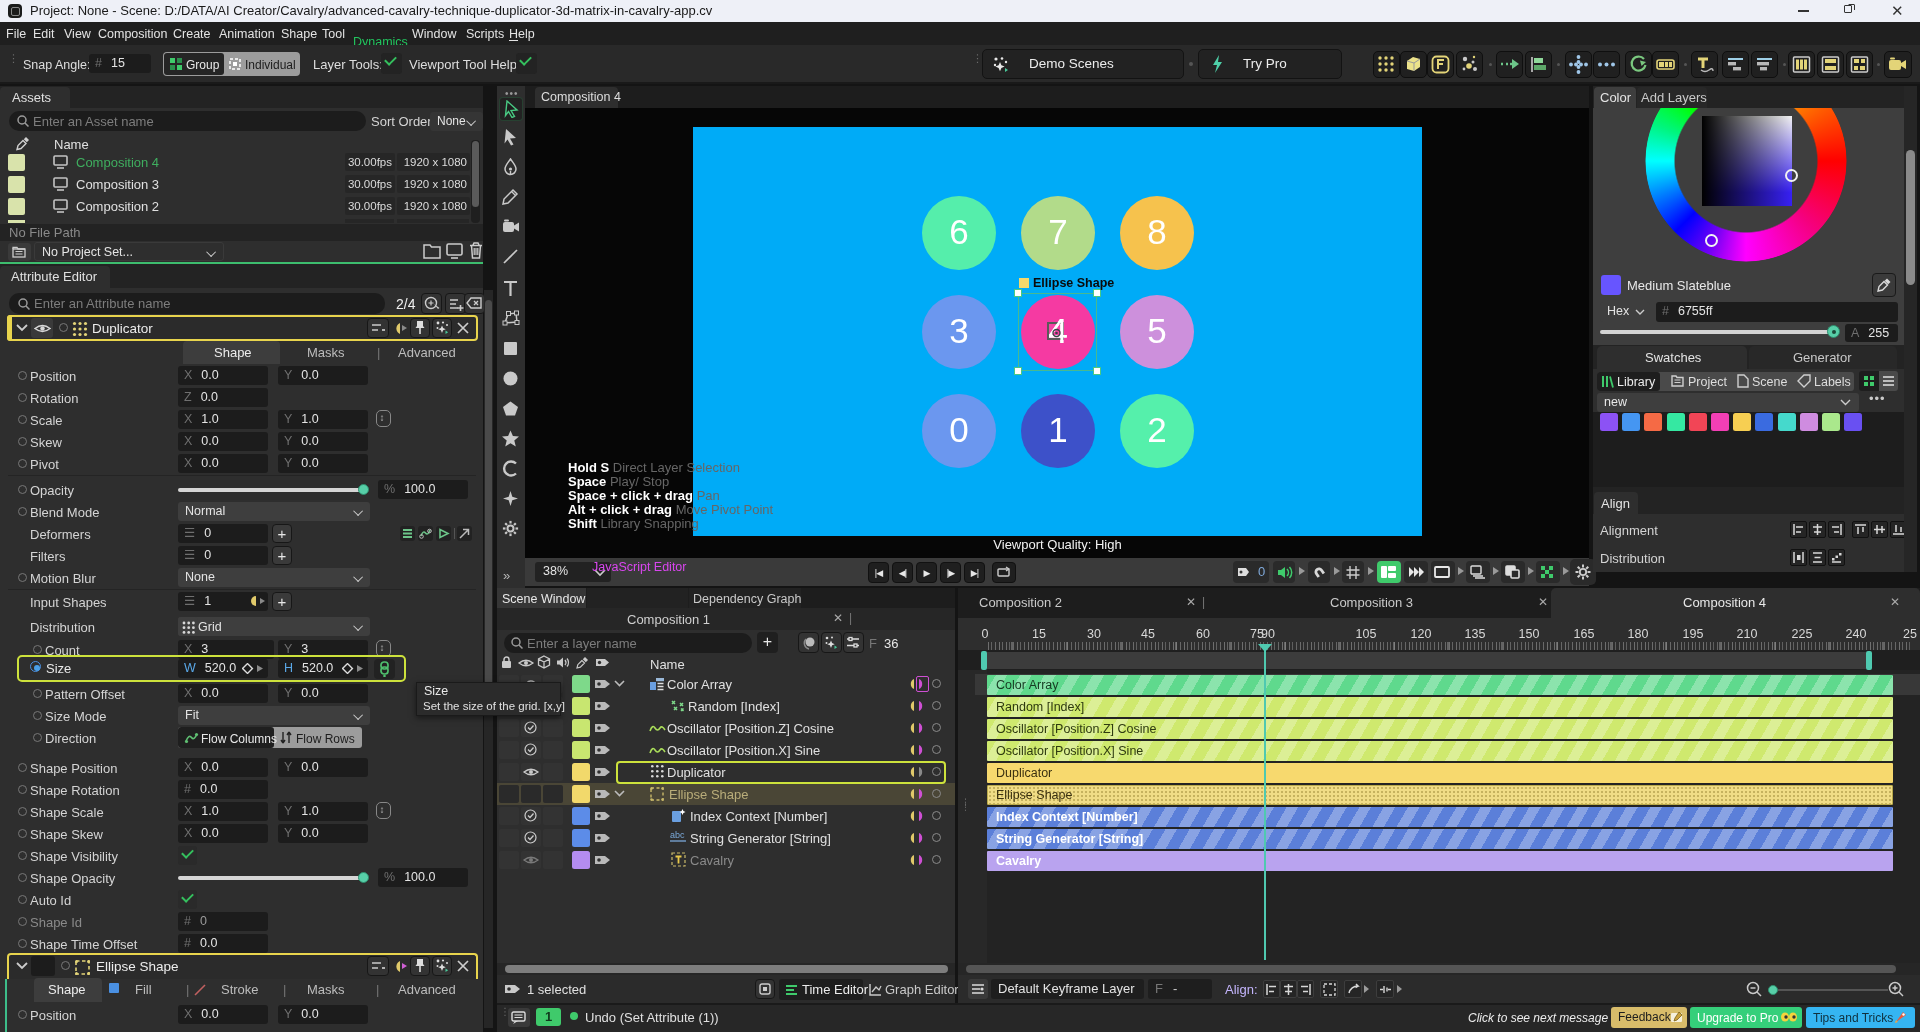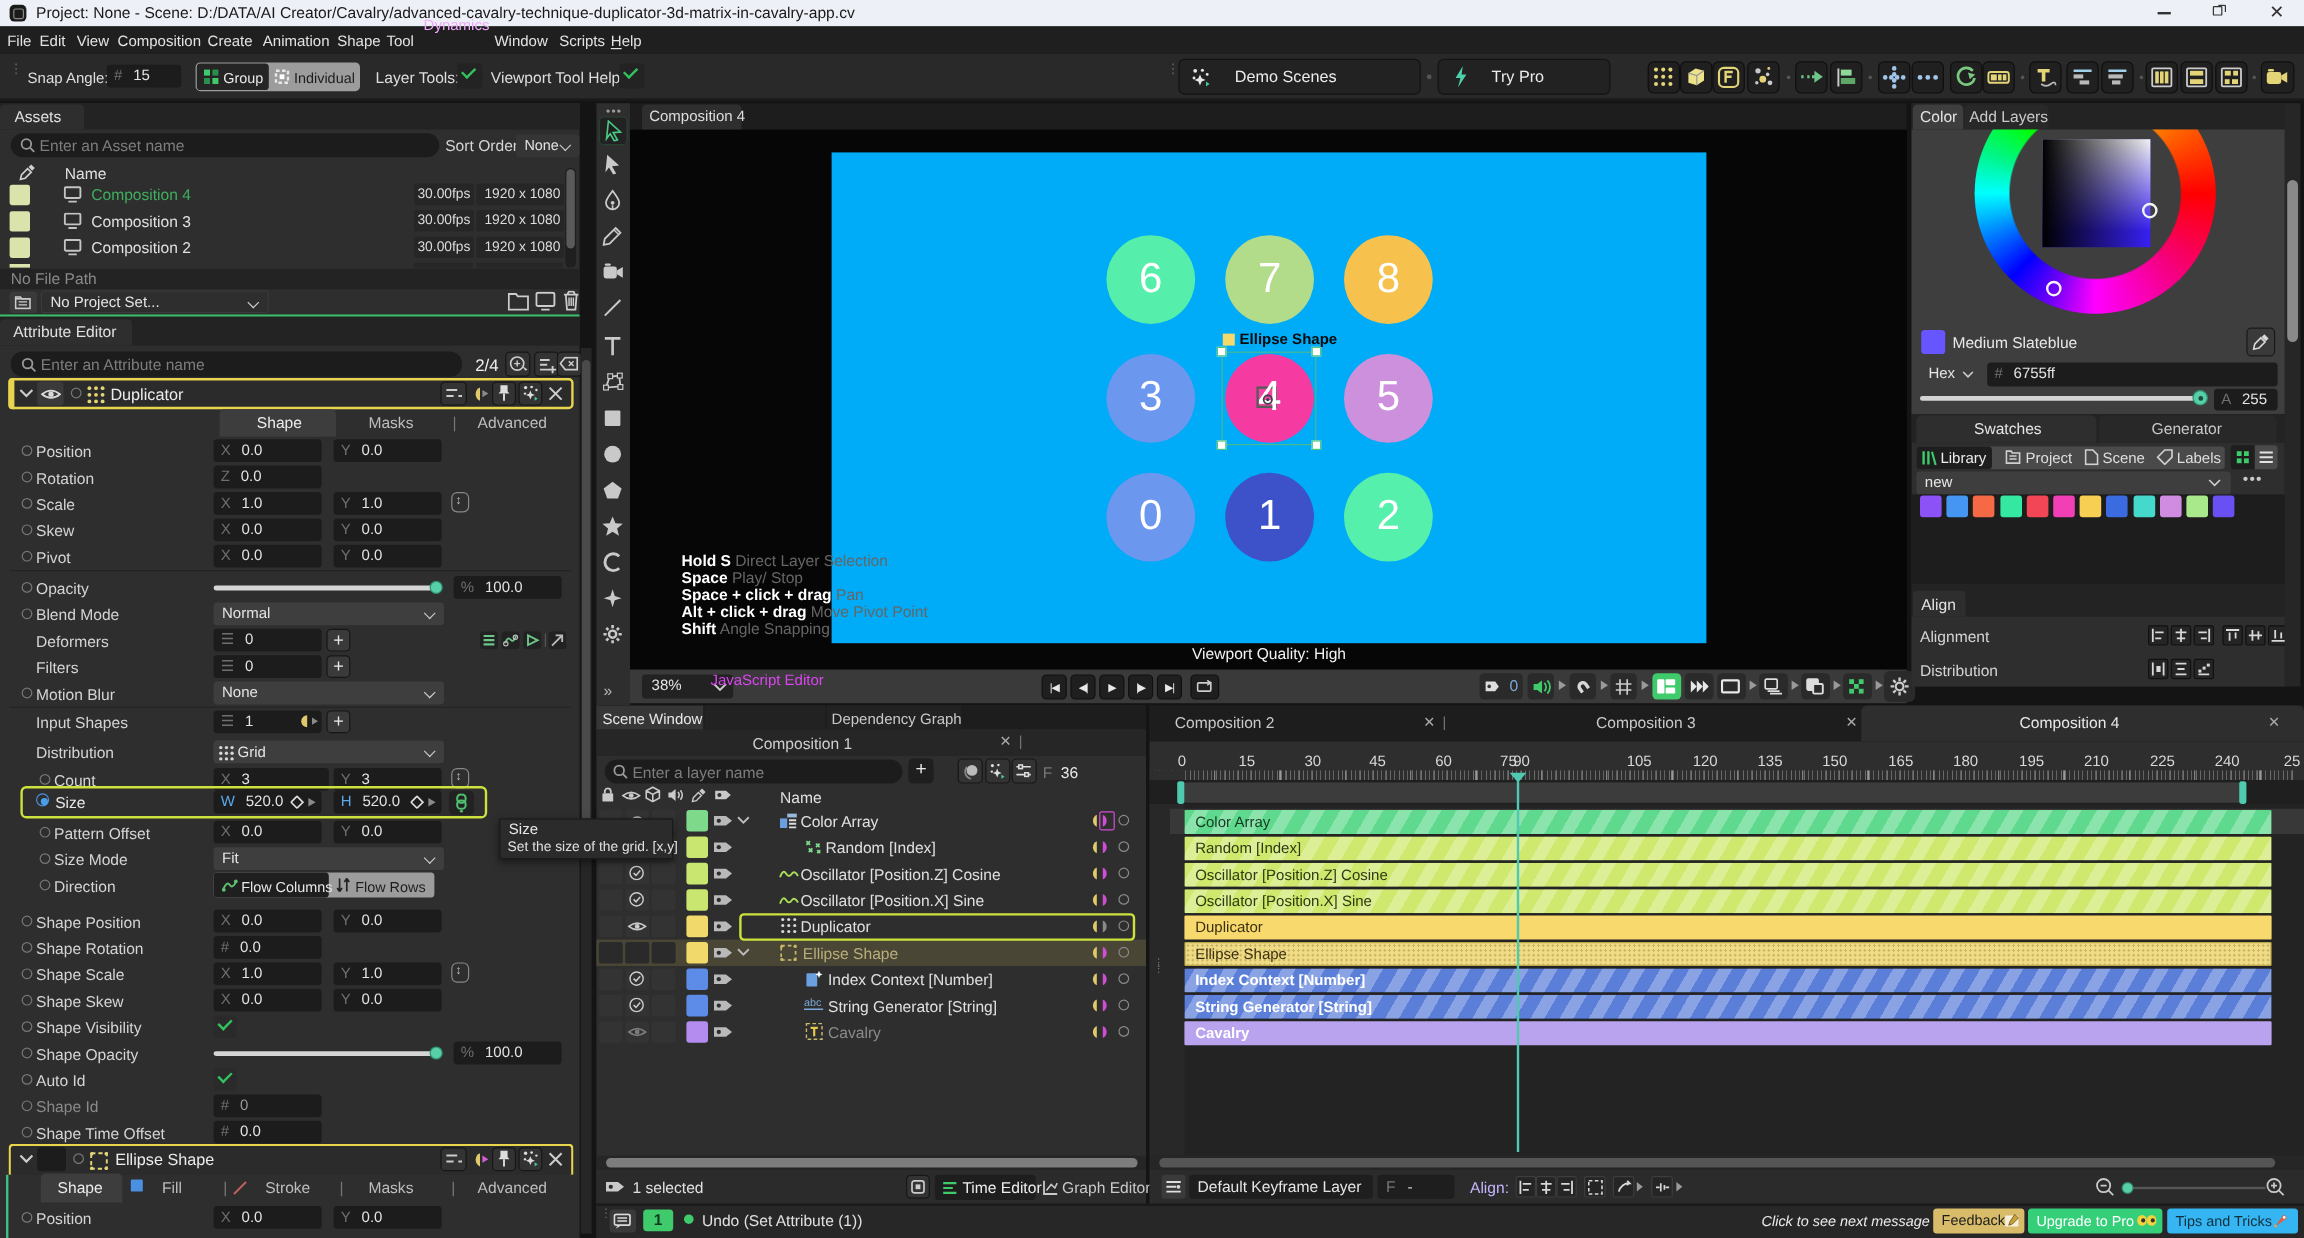--- a/index.html
+++ b/index.html
@@ -27,21 +27,21 @@
 <div class="a" style="left:1891px;top:6px;width:11px;height:11px;color:#333;font-size:15px;line-height:10px">✕</div>
 <div class="a" style="left:0;top:22px;width:1920px;height:23px;background:#1f1f1f"></div>
 <div class="a" style="left:6px;top:27px;font-size:12.5px;color:#e3e3e3">File</div>
 <div class="a" style="left:33px;top:27px;font-size:12.5px;color:#e3e3e3">Edit</div>
 <div class="a" style="left:64px;top:27px;font-size:12.5px;color:#e3e3e3">View</div>
 <div class="a" style="left:98px;top:27px;font-size:12.5px;color:#e3e3e3">Composition</div>
 <div class="a" style="left:173px;top:27px;font-size:12.5px;color:#e3e3e3">Create</div>
 <div class="a" style="left:219px;top:27px;font-size:12.5px;color:#e3e3e3">Animation</div>
 <div class="a" style="left:281px;top:27px;font-size:12.5px;color:#e3e3e3">Shape</div>
 <div class="a" style="left:322px;top:27px;font-size:12.5px;color:#e3e3e3">Tool</div>
-<div class="a" style="left:353px;top:14px;font-size:12.5px;color:#f0abfc">Dynamics</div>
+<div class="a" style="left:353px;top:35px;font-size:12.5px;color:#22c55e">Dynamics</div>
 <div class="a" style="left:412px;top:27px;font-size:12.5px;color:#e3e3e3">Window</div>
 <div class="a" style="left:466px;top:27px;font-size:12.5px;color:#e3e3e3">Scripts</div>
 <div class="a" style="left:509px;top:27px;font-size:12.5px;color:#e3e3e3"><u style="text-decoration-thickness:1px;text-underline-offset:2px">H</u>elp</div>
 <div class="a" style="left:0;top:45px;width:1920px;height:39px;background:#292929;border-bottom:2px solid #191919"></div>
 <div class="a" style="left:8px;top:56px;width:3px;height:16px;color:#6a6a6a;font-size:11px;line-height:5px">⋮</div>
 <div class="a" style="left:23px;top:58px;font-size:12.5px;color:#dedede">Snap Angle:</div>
 <div class="fb" style="left:89px;top:54px;width:62px"><i>#</i>15</div>
 <div class="a" style="left:163px;top:52px;width:137px;height:24px;background:#9c9c9c;border-radius:4px"></div>
 <div class="a" style="left:164px;top:53px;width:60px;height:22px;background:#252525;border-radius:3px"></div>
 <svg class="a" style="left:169px;top:57px" width="14" height="14">
@@ -694,21 +694,21 @@
 <svg class="a" style="left:1051px;top:328px" width="11" height="11">
     <circle cx="5.5" cy="5" r="3.5" fill="none" stroke="#3f3f47" stroke-width="1.4"></circle>
     <circle cx="5.5" cy="5" r="1.3" fill="#3f3f47"></circle>
   </svg>
 <div class="a" style="left:1019px;top:278px;width:10px;height:10px;background:#f5d96b"></div>
 <div class="a" style="left:1033px;top:276px;font-size:12.5px;font-weight:600;color:#0a0a0a">Ellipse Shape</div>
 <div class="a" style="left:568px;top:460px;font-size:13px;font-weight:700;color:#fff">Hold S<span style="font-weight:400;color:#666"> Direct Layer Selection</span></div>
 <div class="a" style="left:568px;top:474px;font-size:13px;font-weight:700;color:#fff">Space<span style="font-weight:400;color:#666"> Play/ Stop</span></div>
 <div class="a" style="left:568px;top:488px;font-size:13px;font-weight:700;color:#fff">Space + click + drag<span style="font-weight:400;color:#666"> Pan</span></div>
 <div class="a" style="left:568px;top:502px;font-size:13px;font-weight:700;color:#fff">Alt + click + drag<span style="font-weight:400;color:#666"> Move Pivot Point</span></div>
-<div class="a" style="left:568px;top:516px;font-size:13px;font-weight:700;color:#fff">Shift<span style="font-weight:400;color:#666"> Angle Snapping</span></div>
+<div class="a" style="left:568px;top:516px;font-size:13px;font-weight:700;color:#fff">Shift<span style="font-weight:400;color:#666"> Library Snapping</span></div>
 <div class="a" style="left:693px;top:537px;width:729px;text-align:center;font-size:13px;color:#f2f2f2">Viewport Quality: High</div>
 <div class="a" style="left:525px;top:558px;width:1064px;height:28px;background:#3a3a3a"></div>
 <div class="a" style="left:535px;top:562px;width:76px;height:20px;background:#222;border-radius:3px;color:#e4e4e4;font-size:12.5px;padding:2px 0 0 8px">38%</div>
 <svg class="a" style="left:594px;top:569px" width="12" height="8">
     <path d="M1 1 l5 5 5-5" fill="none" stroke="#ccc" stroke-width="1.6"></path>
   </svg>
 <div class="a" style="left:868px;top:562px;width:21px;height:21px;background:#1f1f1f;border:1px solid #111;border-radius:4px;color:#e8e8e8;font-size:9px;text-align:center;line-height:20px;letter-spacing:-1px">|◀</div>
 <div class="a" style="left:892px;top:562px;width:21px;height:21px;background:#1f1f1f;border:1px solid #111;border-radius:4px;color:#e8e8e8;font-size:9px;text-align:center;line-height:20px;letter-spacing:-1px">◀|</div>
 <div class="a" style="left:916px;top:562px;width:21px;height:21px;background:#1f1f1f;border:1px solid #111;border-radius:4px;color:#e8e8e8;font-size:9px;text-align:center;line-height:20px;letter-spacing:-1px">▶</div>
 <div class="a" style="left:940px;top:562px;width:21px;height:21px;background:#1f1f1f;border:1px solid #111;border-radius:4px;color:#e8e8e8;font-size:9px;text-align:center;line-height:20px;letter-spacing:-1px">|▶</div>

